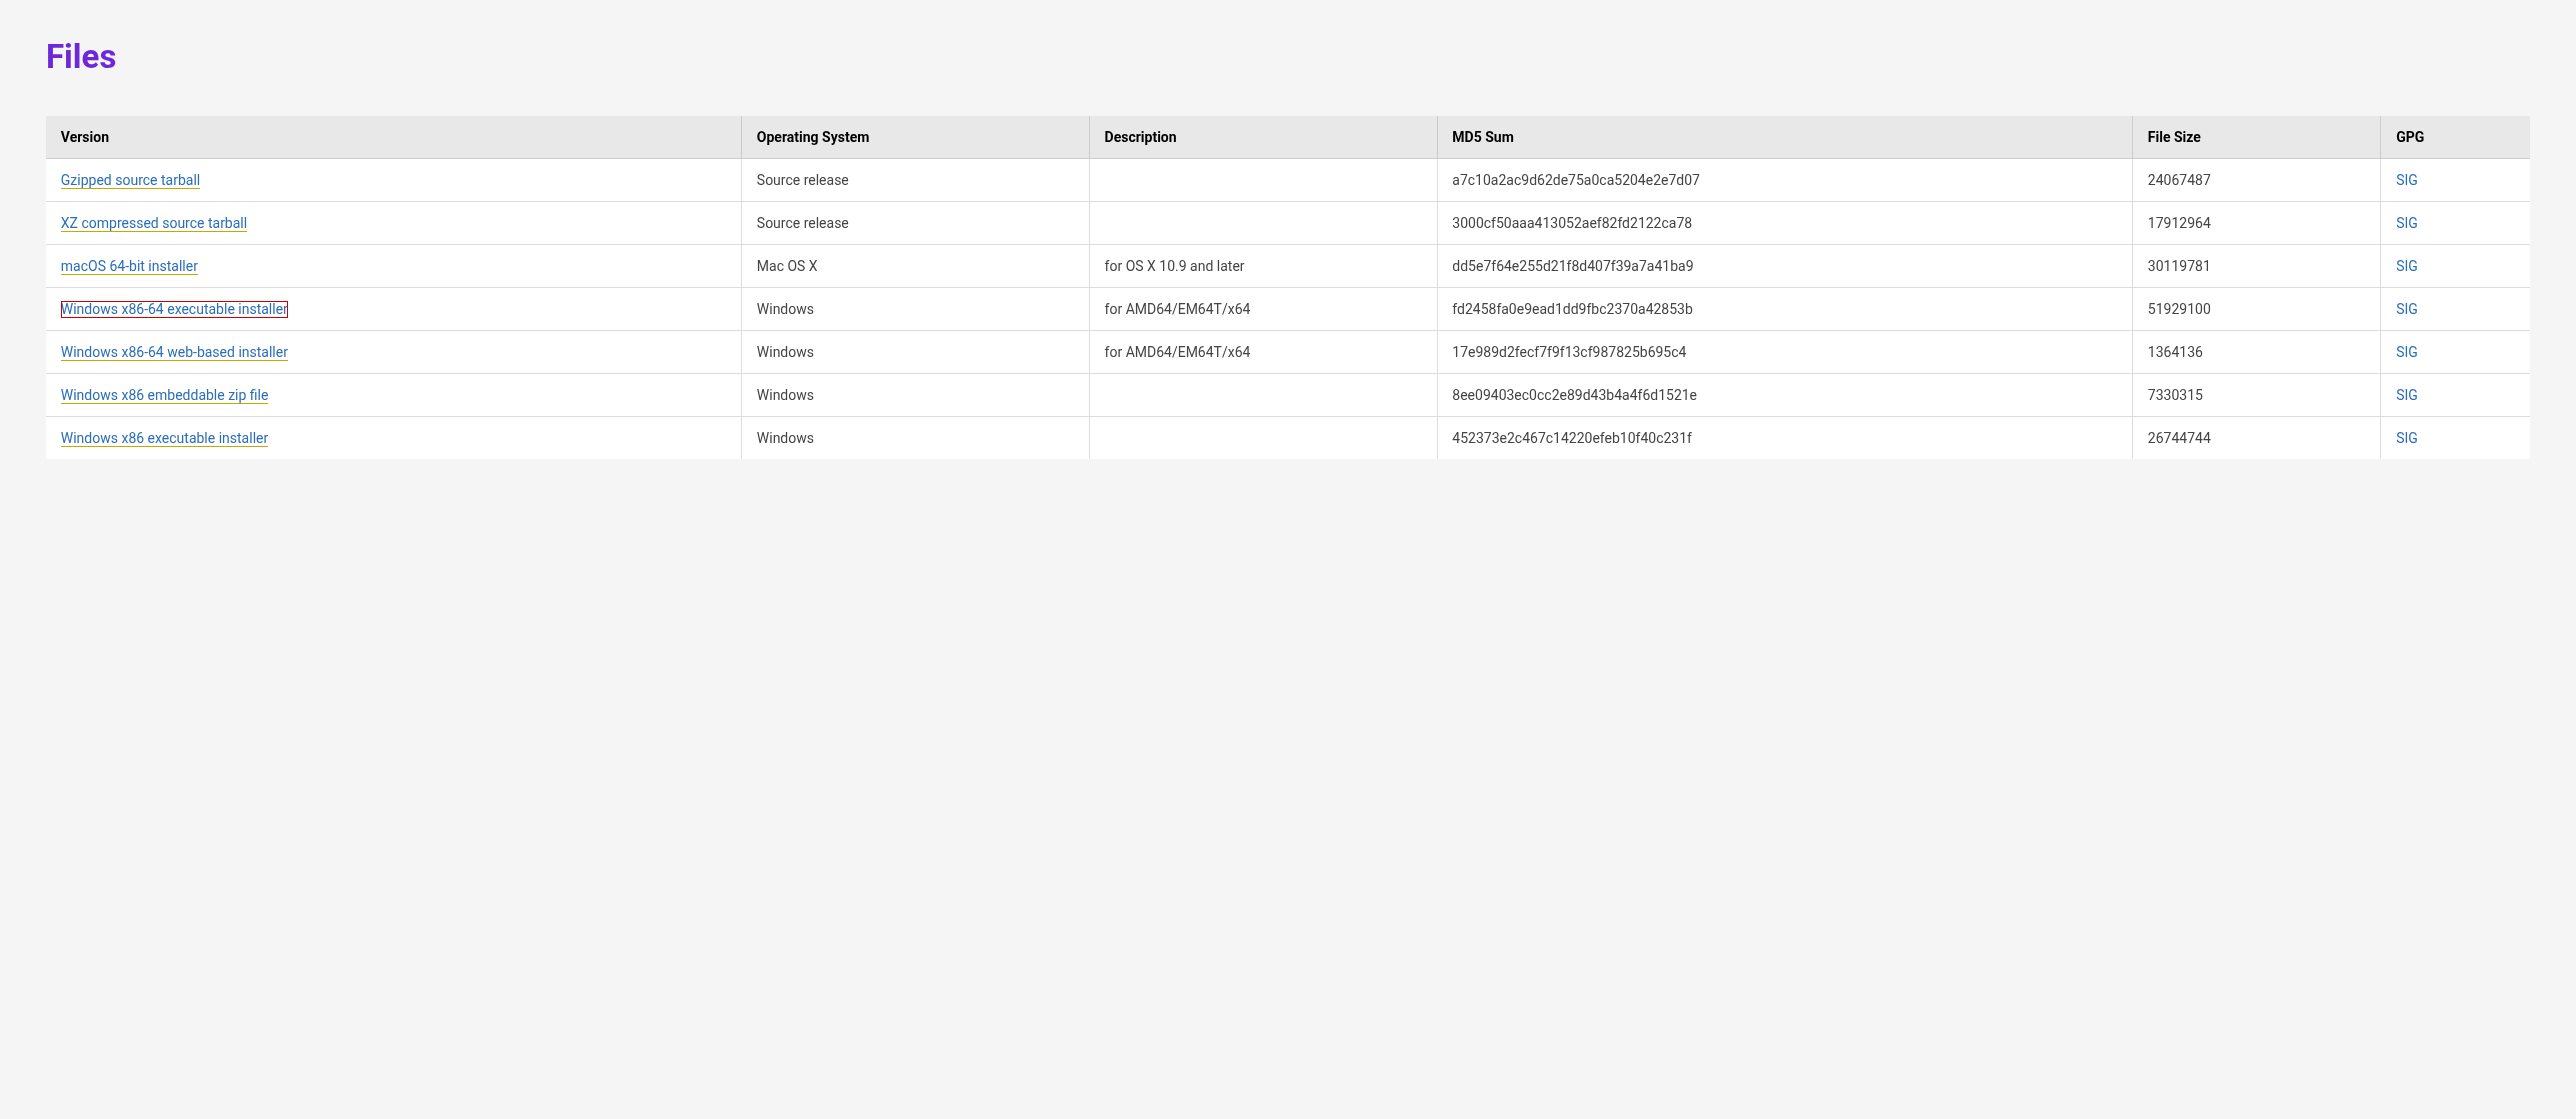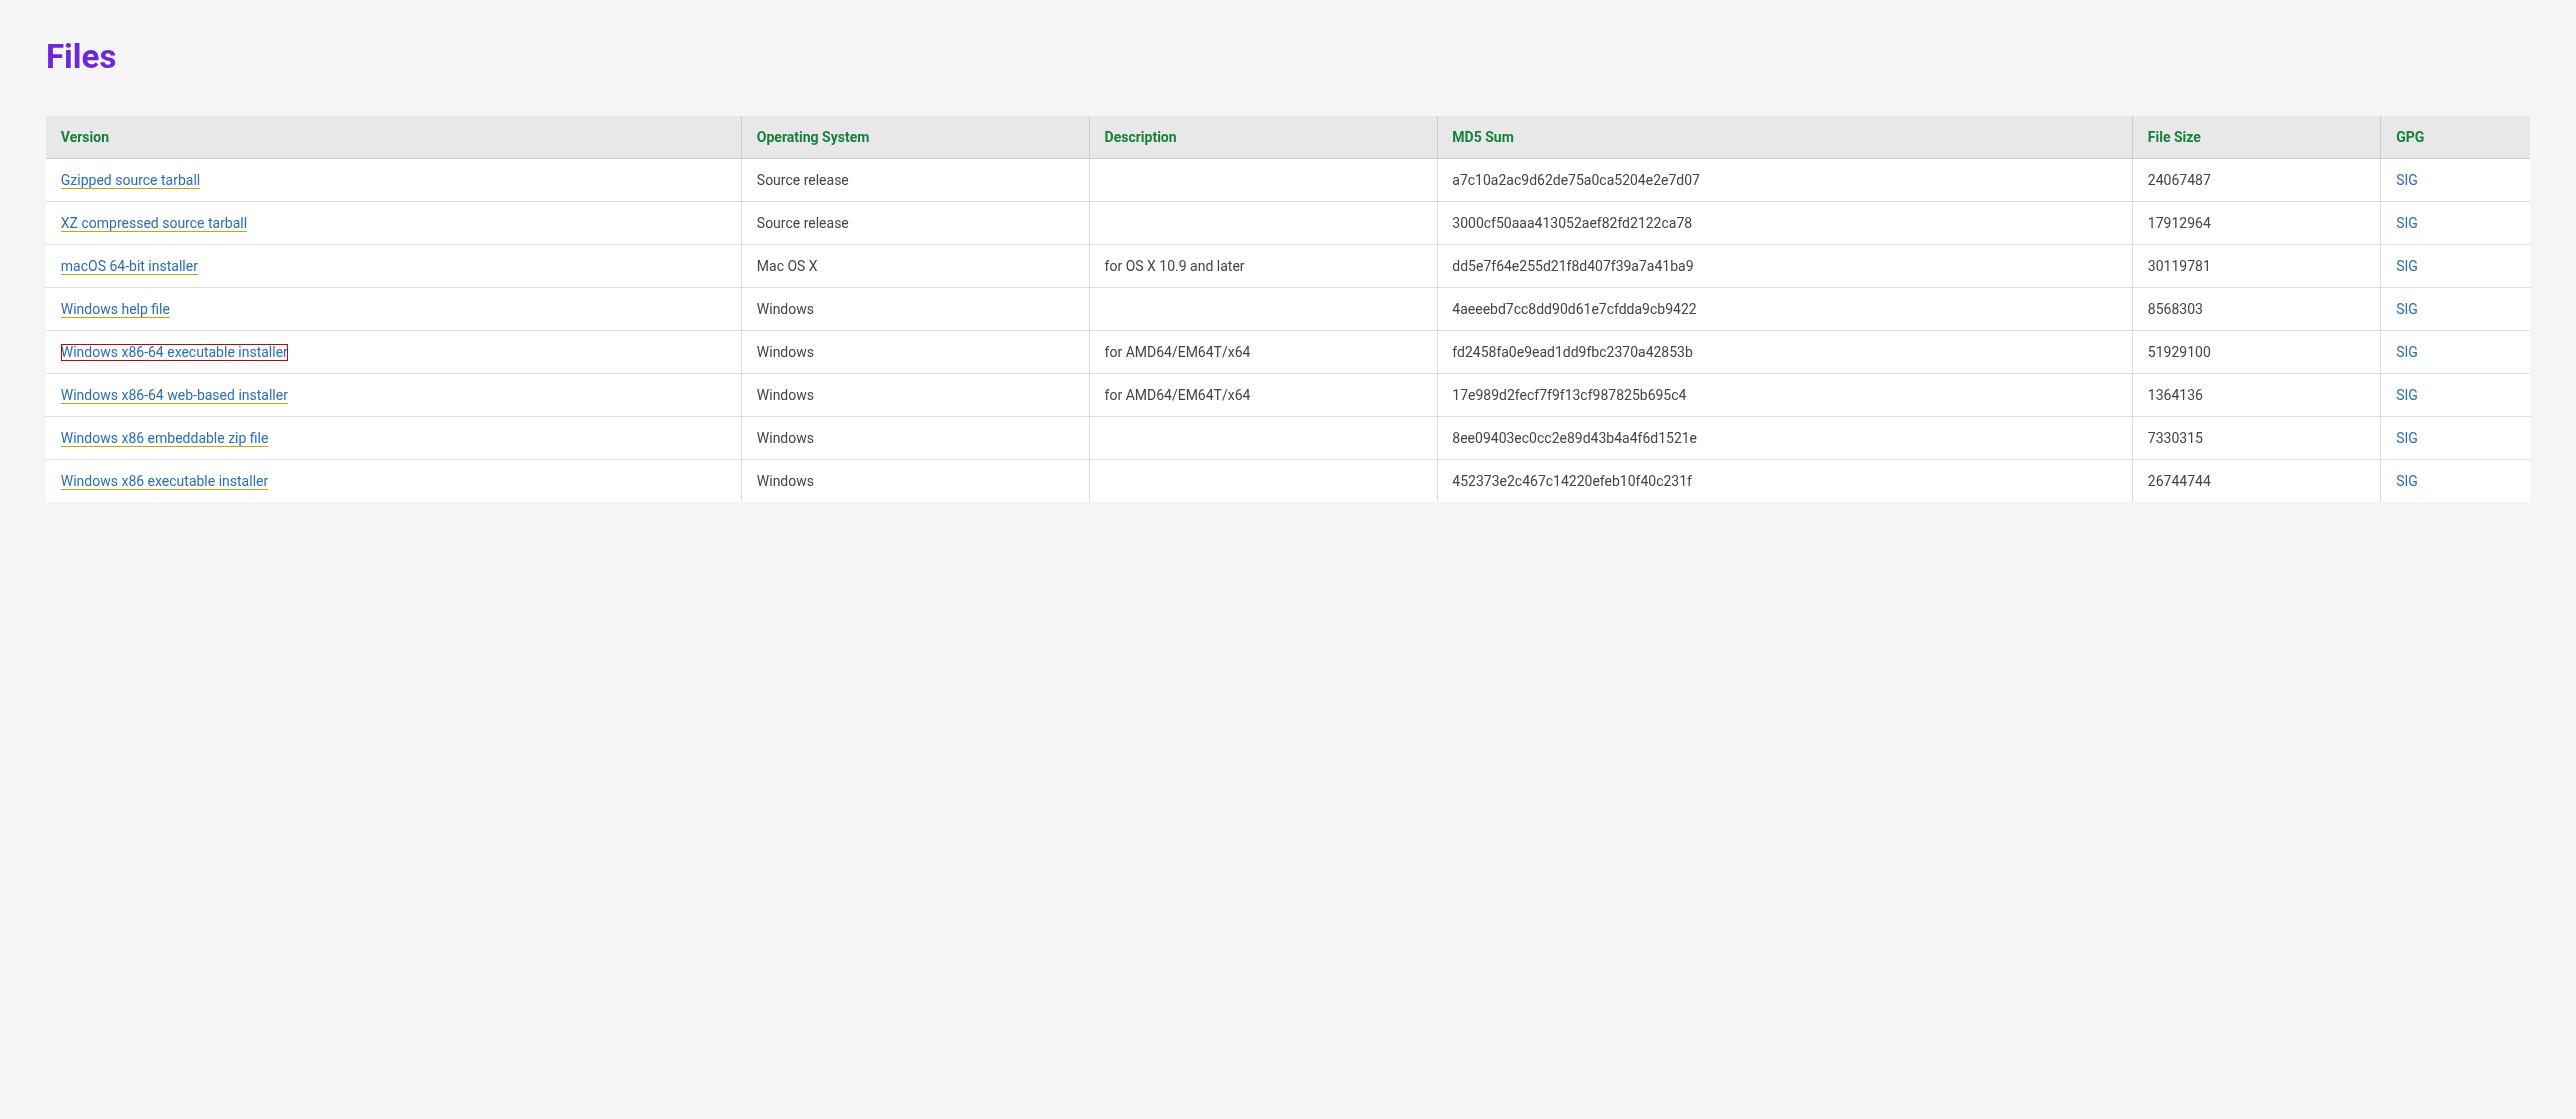--- a/index.html
+++ b/index.html
@@ -30,21 +30,21 @@
     }
 
     thead tr {
       background-color: #e8e8e8;
     }
 
     thead th {
       text-align: left;
       padding: 13px 14.8px;
       font-weight: 700;
-      color: #15803d;
+      color: #000000;
       border-bottom: 0.9px solid #ccc;
       border-right: 0.9px solid #ccc;
       white-space: nowrap;
     }
 
     thead th:last-child {
       border-right: none;
     }
 
     tbody tr {
@@ -127,28 +127,20 @@
         <td class="col-gpg"><a href="#" class="sig-link">SIG</a></td>
       </tr>
       <tr>
         <td class="col-version"><a href="#" class="file-link">macOS 64-bit installer</a></td>
         <td class="col-os">Mac OS X</td>
         <td class="col-desc">for OS X 10.9 and later</td>
         <td class="col-md5">dd5e7f64e255d21f8d407f39a7a41ba9</td>
         <td class="col-size">30119781</td>
         <td class="col-gpg"><a href="#" class="sig-link">SIG</a></td>
       </tr>
-      <tr>
-        <td class="col-version"><a href="#" class="file-link">Windows help file</a></td>
-        <td class="col-os">Windows</td>
-        <td class="col-desc"></td>
-        <td class="col-md5">4aeeebd7cc8dd90d61e7cfdda9cb9422</td>
-        <td class="col-size">8568303</td>
-        <td class="col-gpg"><a href="#" class="sig-link">SIG</a></td>
-      </tr>
       <tr class="highlighted-row">
         <td class="col-version"><a href="#" class="file-link row-highlight">Windows x86-64 executable installer</a></td>
         <td class="col-os">Windows</td>
         <td class="col-desc">for AMD64/EM64T/x64</td>
         <td class="col-md5">fd2458fa0e9ead1dd9fbc2370a42853b</td>
         <td class="col-size">51929100</td>
         <td class="col-gpg"><a href="#" class="sig-link">SIG</a></td>
       </tr>
       <tr>
         <td class="col-version"><a href="#" class="file-link">Windows x86-64 web-based installer</a></td>

